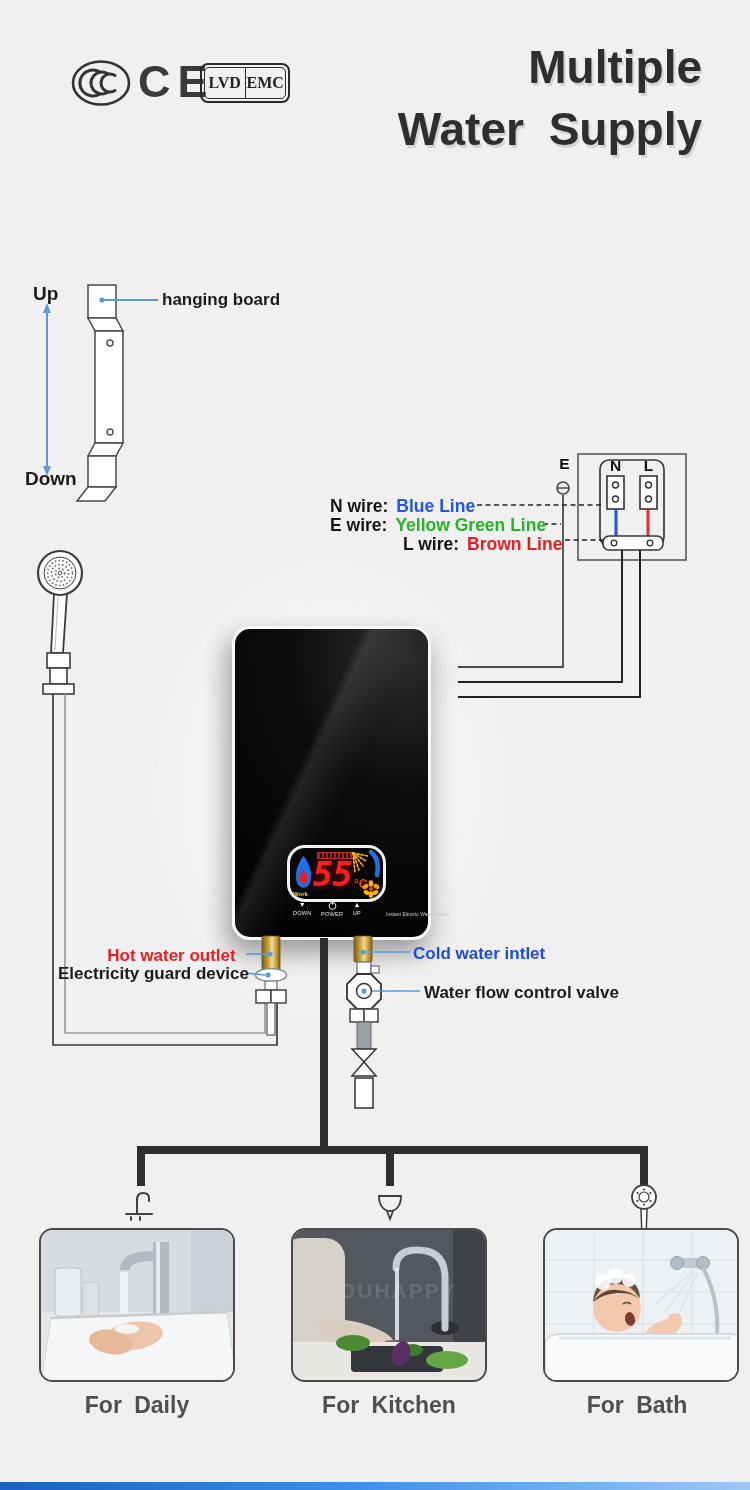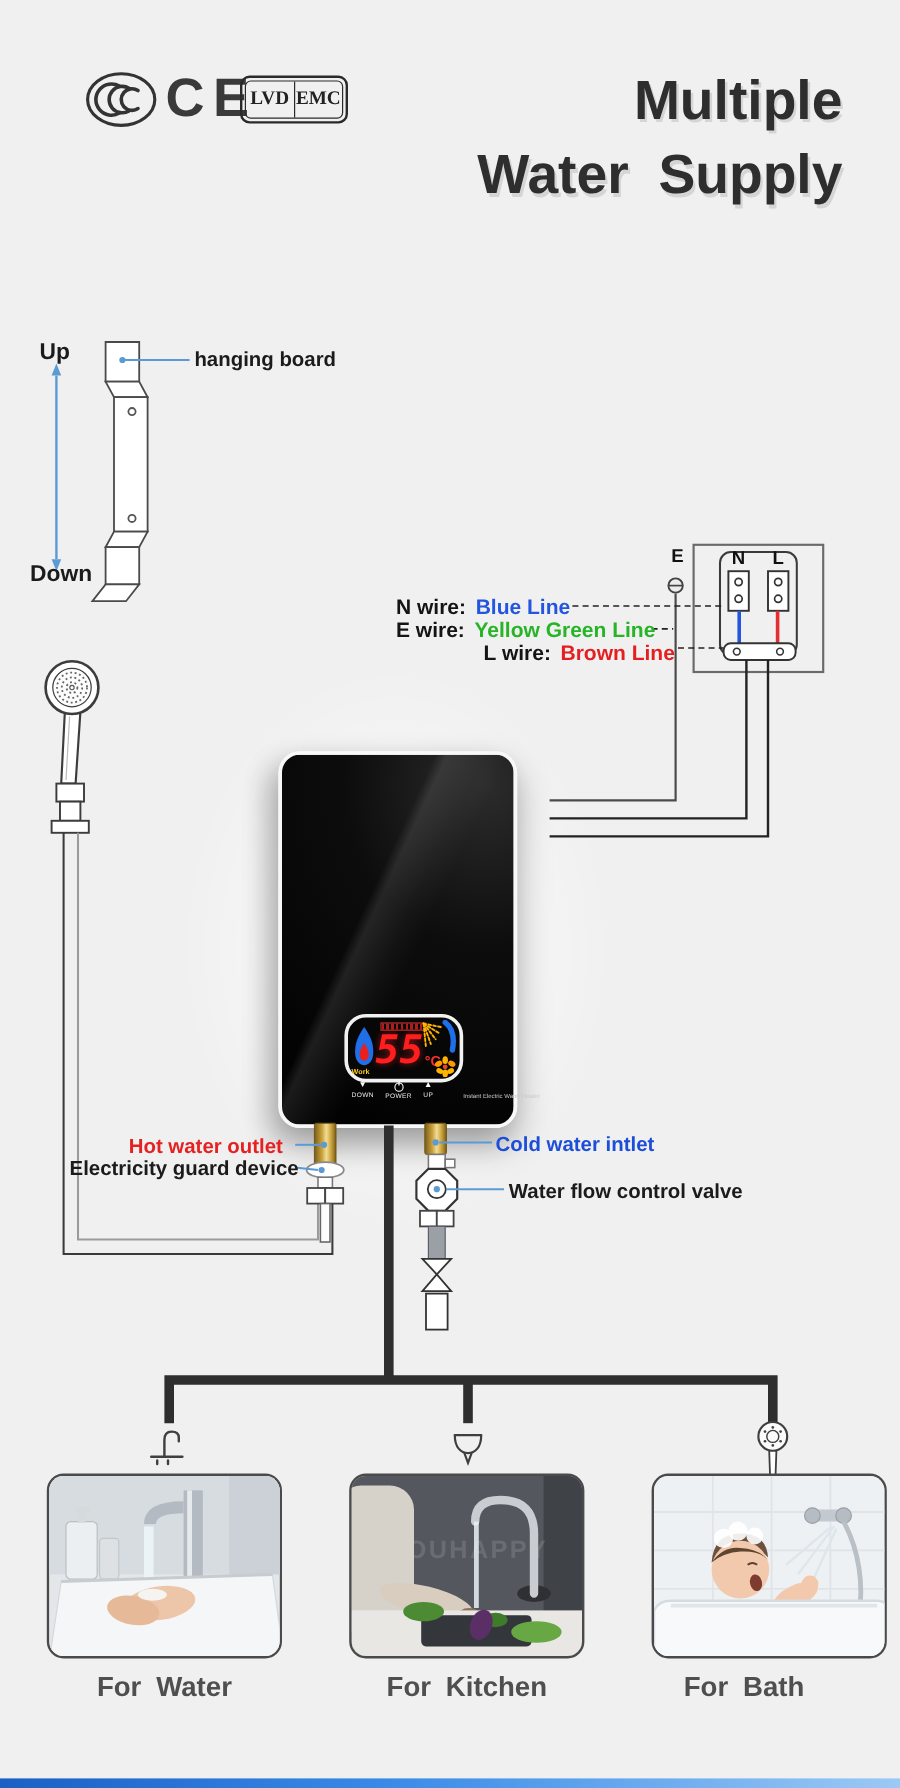--- a/index.html
+++ b/index.html
@@ -7,21 +7,21 @@
   #page { position:relative; width:750px; height:1490px; background:#f0f0f1; overflow:hidden; }
   .abs { position:absolute; }
 
   
   #cert-ce { left:138px; top:56px; font-size:45px; font-weight:bold; color:#3a3a3a; letter-spacing:7px; }
   #cert-box { left:200px; top:63px; width:90px; height:40px; border:2px solid #2a2a2a; border-radius:8px; padding:2px; }
   #cert-box .inner { width:100%; height:100%; border:1px solid #2a2a2a; border-radius:5px; display:flex; }
   #cert-box .cell { flex:1; display:flex; align-items:center; justify-content:center;
       font-family:"Liberation Serif", serif; font-weight:bold; font-size:16px; color:#222; }
   #cert-box .cell + .cell { border-left:1px solid #2a2a2a; }
-  #title { right:48px; top:52px; text-align:right; font-size:46px; font-weight:bold; color:#2e2e2e;
+  #title { right:48px; top:36px; text-align:right; font-size:46px; font-weight:bold; color:#2e2e2e;
       line-height:62px; word-spacing:12px; text-shadow:2px 3px 0 rgba(120,120,120,.22); }
 
   
   .lbl { font-weight:bold; color:#1b1b1b; font-size:17px; white-space:nowrap; }
   .lbl.red { color:#e42222; }
   .lbl.blue { color:#1d4ed8; }
   .lbl.right { text-align:center; }
 
   
   .wire-row { position:absolute; font-size:17.5px; font-weight:bold; color:#141414; white-space:nowrap; }
@@ -385,18 +385,18 @@
       <circle cx="84" cy="50" r="7" fill="#fff" opacity="0.9"></circle>
       <path d="M78,74 Q82,71 86,74" fill="none" stroke="#5a4030" stroke-width="1.6"></path>
       <ellipse cx="85" cy="89" rx="5" ry="7" fill="#7e3b30" transform="rotate(-12 85 89)"></ellipse>
       <ellipse cx="118" cy="100" rx="20" ry="9" fill="#f3c9ad" transform="rotate(-25 118 100)"></ellipse>
       <circle cx="130" cy="90" r="7" fill="#f3c9ad"></circle>
       <path d="M0,112 Q4,104 14,104 L186,104 Q194,104 196,112 V154 H0 Z" fill="#f7f9fa" stroke="#d6dbdf" stroke-width="2"></path>
       <line x1="14" y1="108" x2="186" y2="108" stroke="#dfe5e9" stroke-width="3"></line>
     </svg>
   </div>
 
-  <div class="caption" style="left:39px">For Water</div>
+  <div class="caption" style="left:39px">For Daily</div>
   <div class="caption" style="left:291px">For Kitchen</div>
-  <div class="caption" style="left:522px">For Bath</div>
+  <div class="caption" style="left:539px">For Bath</div>
 
   <div id="bottom-bar" class="abs"></div>
 </div>
 
 </body></html>

